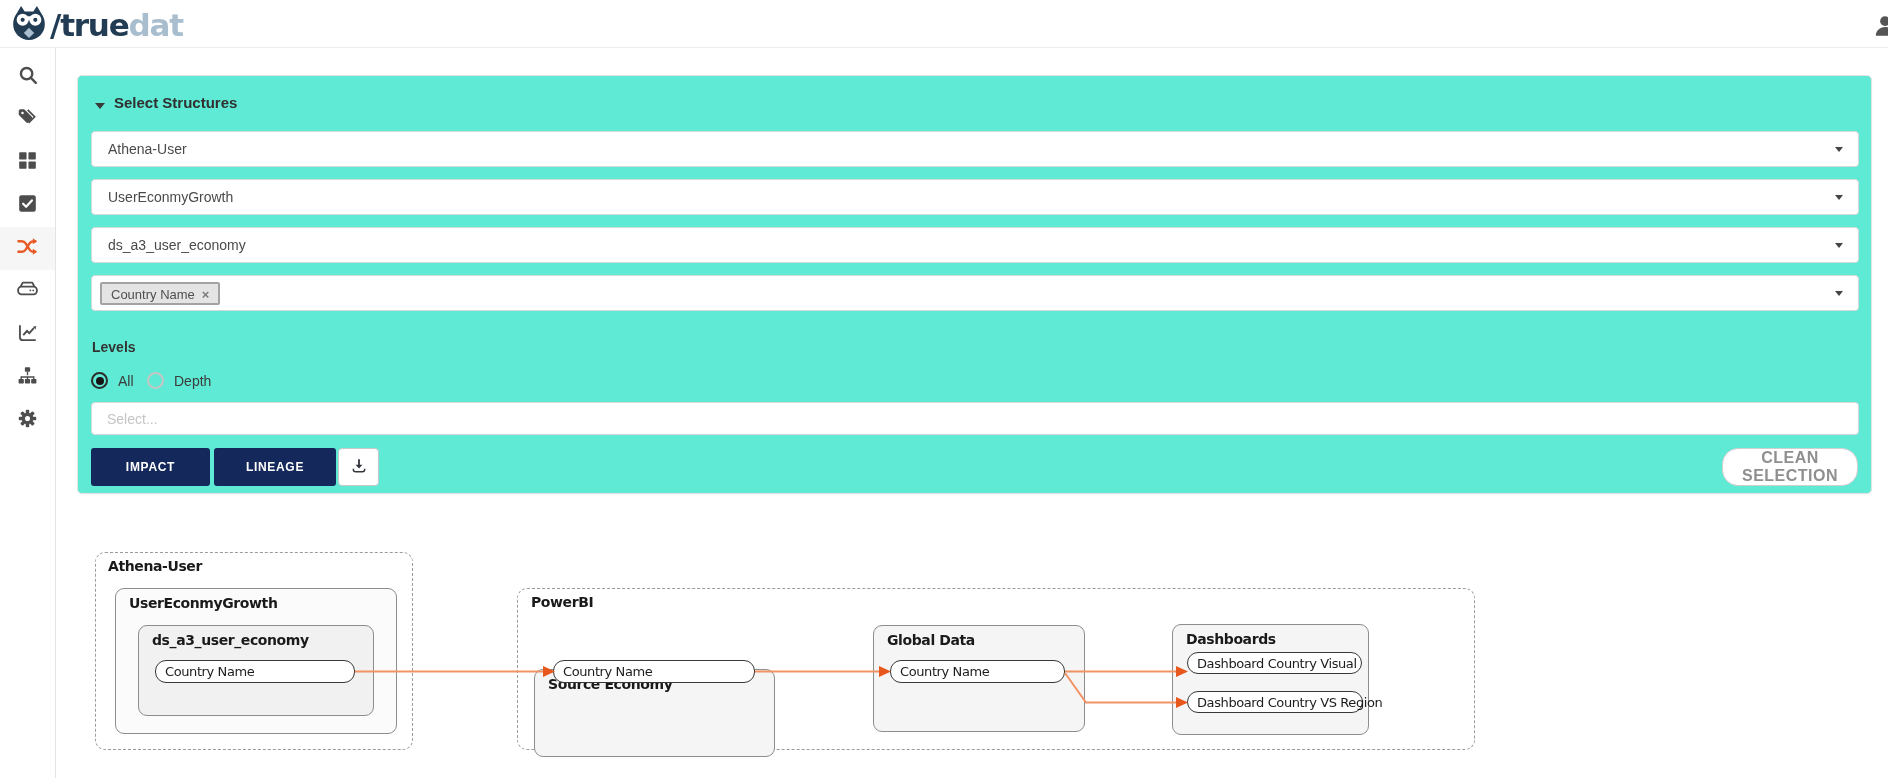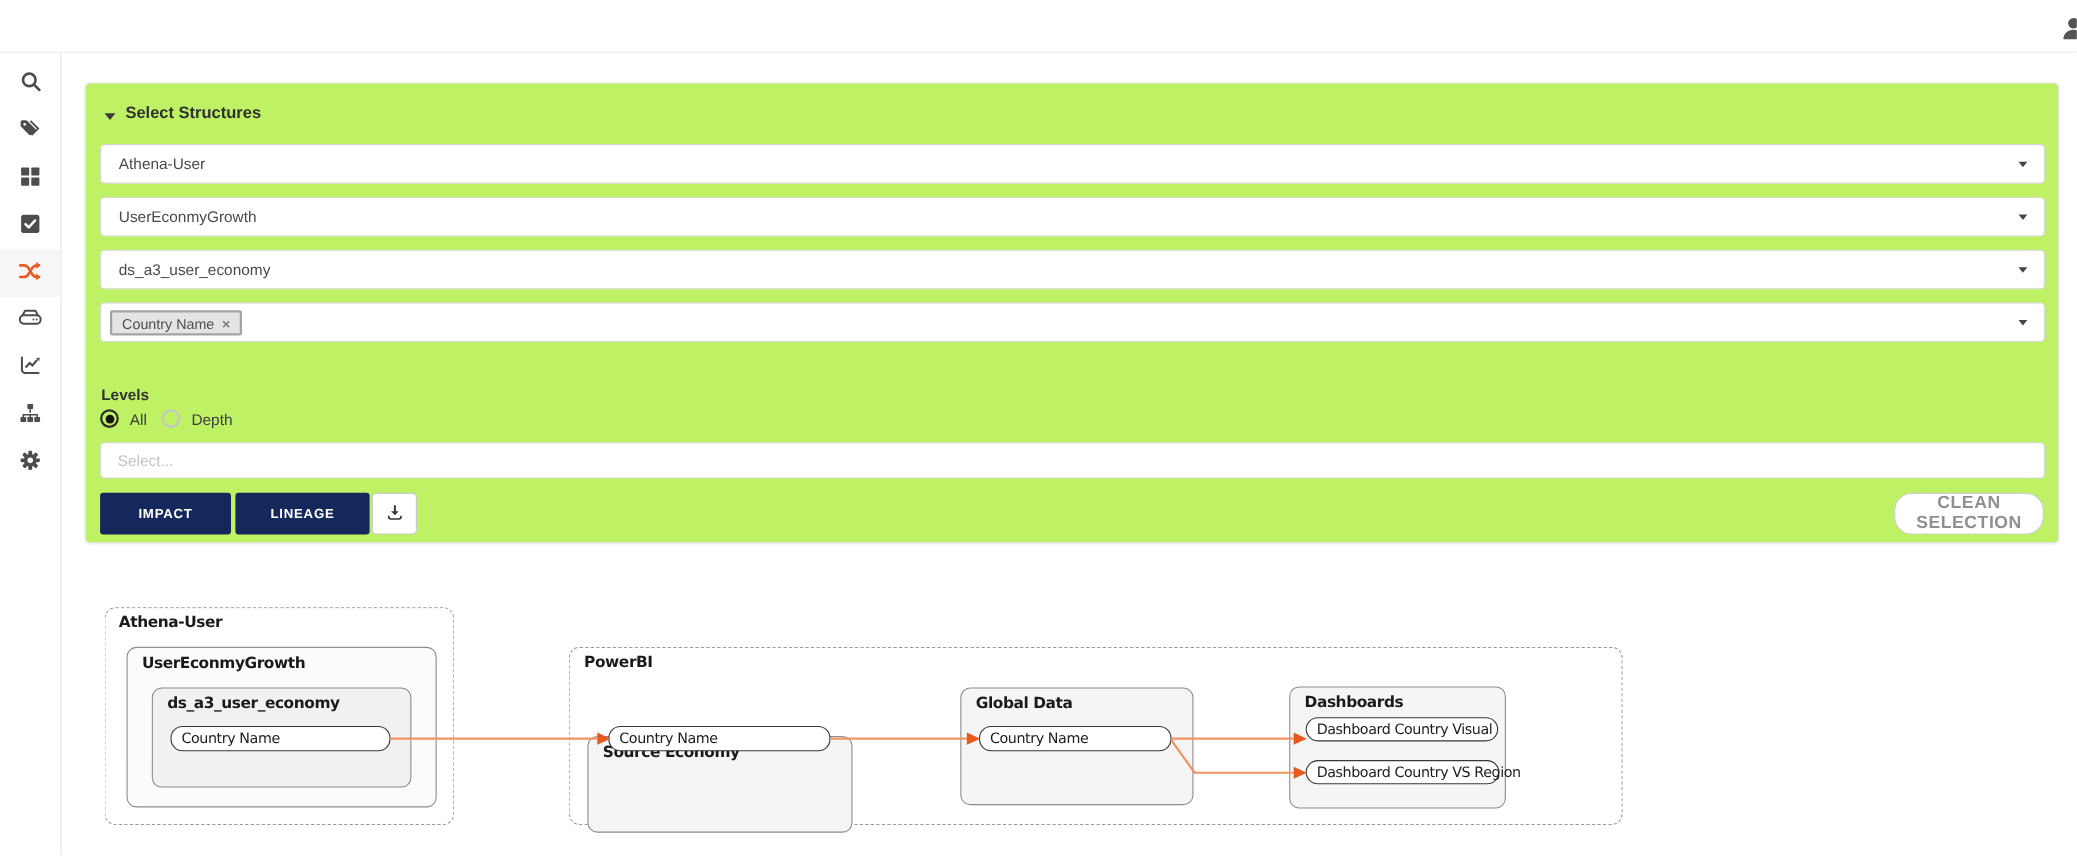--- a/index.html
+++ b/index.html
@@ -18,40 +18,40 @@
 
   
   .sidebar { position:absolute; left:0; top:48px; width:56px; height:730px;
              background:#fff; border-right:1px solid #e4e4e4; padding-top:7px; z-index:9; }
   .side-item { width:55px; height:43px; display:flex; align-items:center;
                justify-content:center; color:#4d4d4d; cursor:pointer; }
   .side-item.active { background:#f6f6f6; color:#E85A26; }
 
   
   .panel { position:absolute; left:77px; top:75px; width:1795px; height:419px;
-           background:#bef264; border:1px solid #e3e3e3; border-radius:5px;
+           background:#5eead4; border:1px solid #e3e3e3; border-radius:5px;
            box-shadow:0 1px 2px rgba(0,0,0,.04); }
   .panel-caret { position:absolute; left:17px; top:27px; width:0; height:0;
                  border-left:5px solid transparent; border-right:5px solid transparent;
                  border-top:6px solid #3a3a3a; }
   .panel-title { position:absolute; left:36px; top:18px; font-size:15px;
                  font-weight:700; color:#303030; }
   .sel { position:absolute; left:13px; width:1768px; height:36px;
          border:1px solid #d9d9d9; border-radius:4px; background:#fff; }
   .sel-val { position:absolute; left:16px; top:0; line-height:34px;
              font-size:14px; color:#4a4a4a; }
   .sel-caret { position:absolute; right:15px; top:15px; width:0; height:0;
                border-left:4.5px solid transparent; border-right:4.5px solid transparent;
                border-top:5.5px solid #454545; }
   .chip { position:absolute; left:8px; top:6px; height:23px; background:#e4e4e4;
           border:2px solid #a3a3a3; border-radius:2px; padding:0 9px;
           line-height:21px; font-size:13px; color:#4f4f4f; }
   .chip-x { margin-left:7px; color:#7a7a7a; font-weight:700; cursor:pointer; }
   .levels-label { position:absolute; left:14px; top:263px; font-size:14px;
-                  font-weight:700; color:#333;margin-top:12px; }
+                  font-weight:700; color:#333; }
   .radio { position:absolute; top:296px; width:17px; height:17px;
            border-radius:50%; cursor:pointer; }
   .radio.sel-on  { border:2px solid #2c2c2c; }
   .radio.sel-on::after { content:""; position:absolute; inset:2.5px;
                          border-radius:50%; background:#141414; }
   .radio.sel-off { border:2px solid #c6c6c6; }
   .radio-lbl { position:absolute; top:297px; font-size:14px; color:#3c3c3c; }
   .depth-input { position:absolute; left:13px; top:326px; width:1768px; height:33px;
                  border:1px solid #d9d9d9; border-radius:4px; font-size:14px;
                  color:#4a4a4a; padding:12px 15px; outline:none;
@@ -91,20 +91,34 @@
   .n-cn3  { left:890px;  top:660px; width:175px; height:23px; }
   .n-dcv  { left:1187px; top:652px; width:175px; height:22px; }
   .n-dcvr { left:1187px; top:691px; width:176px; height:22px; }
   .edges { position:absolute; left:0; top:540px; width:1888px; height:238px;
            z-index:3; pointer-events:none; }
 </style>
 </head>
 <body>
 
 <div class="header">
+  <div class="logo">
+    <span>
+      <svg viewBox="0 0 48 48" width="38" height="38">
+        <path fill="#223C54" d="M9 11 L14 2.5 L18.5 9.5 H29.5 L34 2.5 L39 11 C42.4 15.6 44 20 44 25.5 C44 36.5 35 45.5 24 45.5 C13 45.5 4 36.5 4 25.5 C4 20 5.6 15.6 9 11 Z"></path>
+        <circle cx="16" cy="20" r="7.6" fill="#fff"></circle>
+        <circle cx="32" cy="20" r="7.6" fill="#fff"></circle>
+        <rect x="16" y="15.5" width="16" height="5" fill="#fff"></rect>
+        <circle cx="16" cy="20" r="2.6" fill="#223C54"></circle>
+        <circle cx="32" cy="20" r="2.6" fill="#223C54"></circle>
+        <path d="M24 30 l6.5 6.5 -6.5 6.5 -6.5 -6.5 Z" fill="#A8BECE"></path>
+      </svg>
+    </span>
+    <span class="logo-text"><span class="logo-true">/</span><span class="logo-true">true</span><span class="logo-dat">dat</span></span>
+  </div>
   <span class="user-icon">
     <svg viewBox="0 0 24 24" width="26" height="26" fill="currentColor">
       <circle cx="12" cy="7.5" r="4.5"></circle>
       <path d="M3.5 21c0-4.7 3.8-8 8.5-8s8.5 3.3 8.5 8z"></path>
     </svg>
   </span>
 </div>
 
 <div class="sidebar">
   <div class="side-item">

